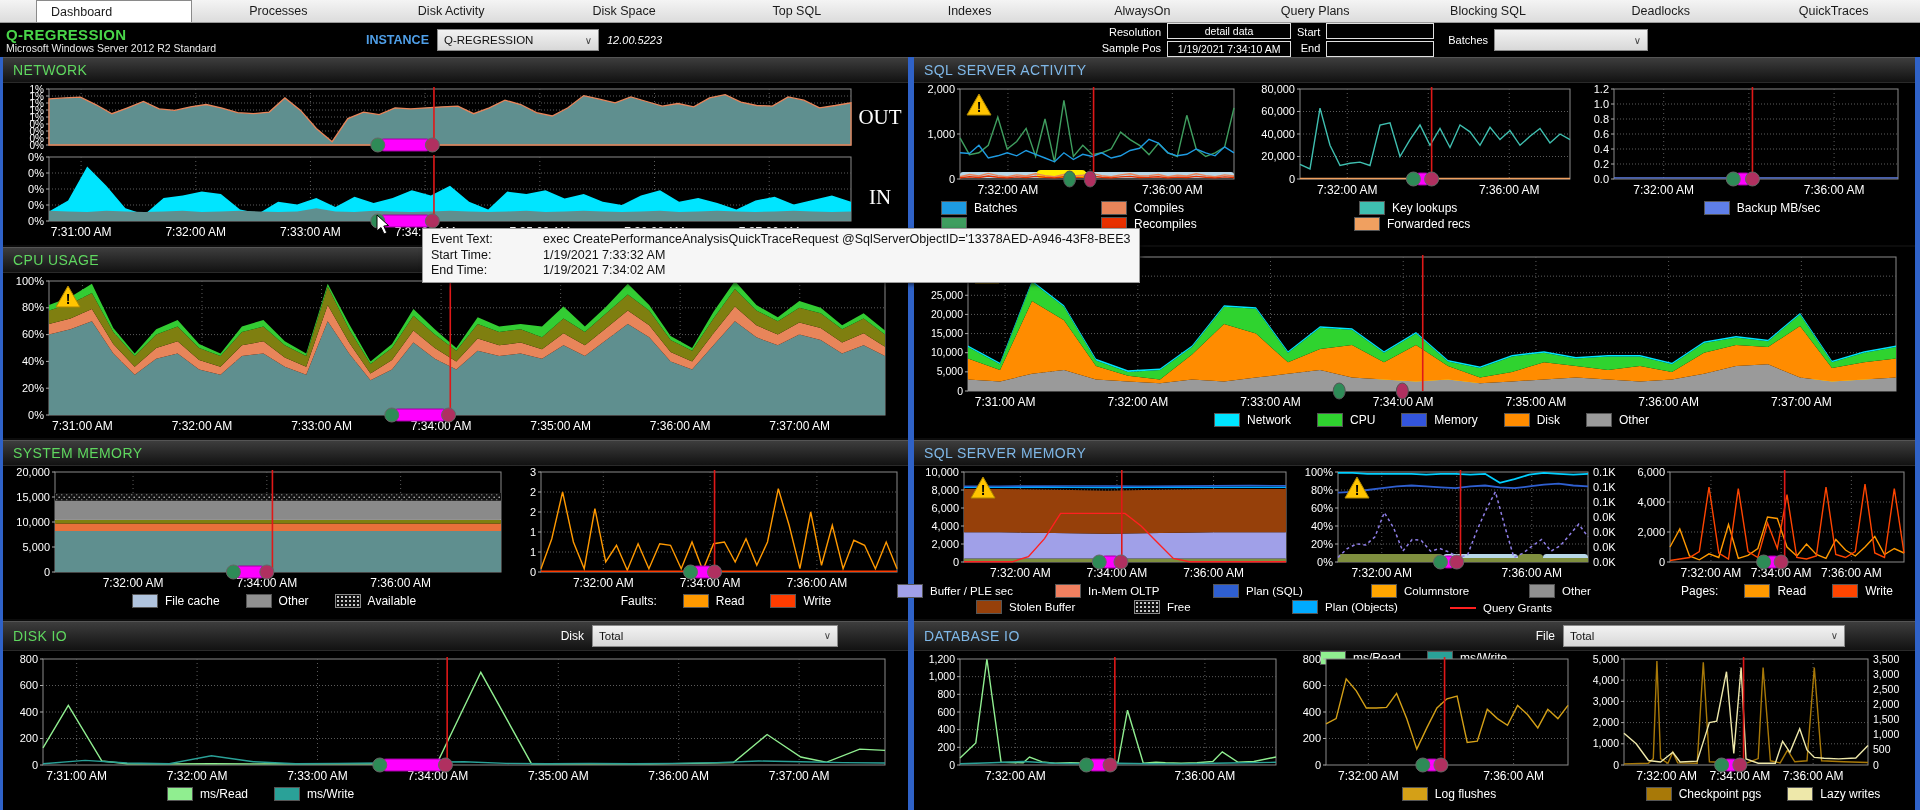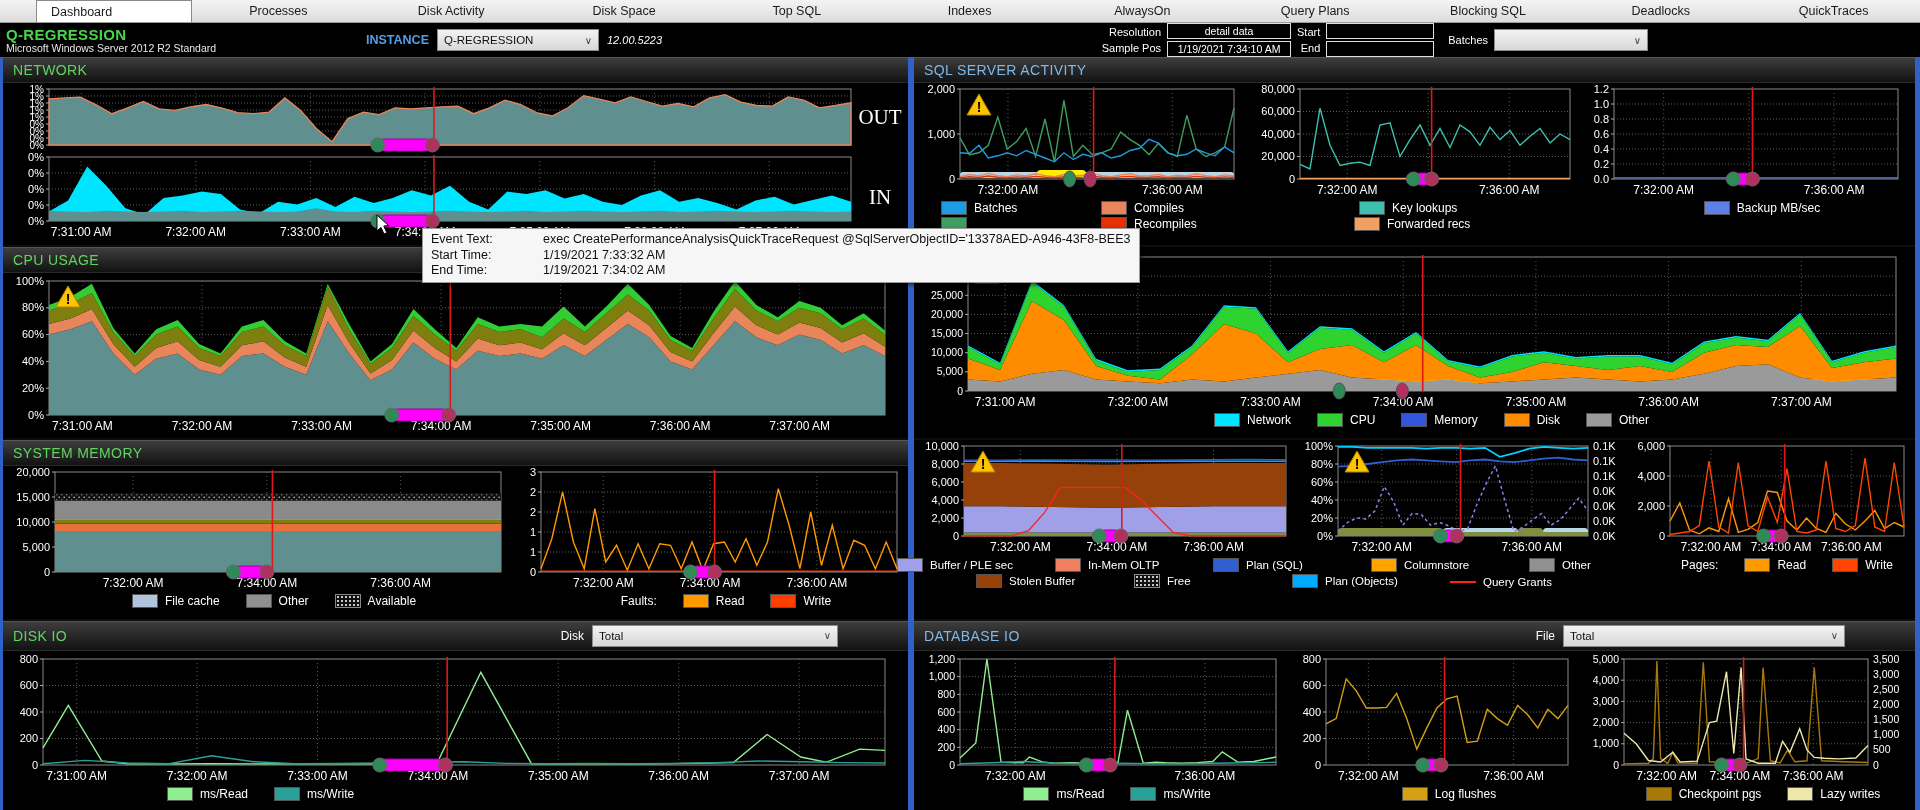--- a/index.html
+++ b/index.html
@@ -740,20 +740,23 @@
               </span>
               <span class="lg-item">
                 <span class="sw box" style="background: rgb(154, 154, 154);"></span>
                 <span class="lg-t">Other</span>
               </span>
             </div>
           </div>
       </div>
 
       <div class="sec" style="height:180px">
+        <div class="sec-h">
+            <span class="t blue">SQL SERVER MEMORY</span>
+          </div>
         <div style="display:flex">
           <div class="chart" style="width:380px;height:118px">
               <svg width="380" height="118">
                 <defs>
                   <pattern id="h11" width="5" height="5" patternUnits="userSpaceOnUse">
                     <rect width="5" height="5" fill="#101010"></rect>
                     <circle cx="1.2" cy="1.2" r="0.8" fill="#c8c8c8"></circle>
                     <circle cx="3.7" cy="3.7" r="0.8" fill="#777"></circle>
                   </pattern>
                 </defs>
@@ -953,21 +956,21 @@
           <span class="t blue">DATABASE IO</span>
           <div class="filter" style="margin-left:auto;margin-right:60px">
             <span class="flab">File</span>
             <div class="dd" style="width:268px">
               <span>Total</span>
               <span class="chev">∨</span>
             </div>
           </div>
         </div>
         <div style="display:flex">
-          <div style="display:flex;flex-direction:column;width:372px">
+          <div style="display:flex;flex-direction:row;width:372px">
             <div class="chart" style="width:372px;height:134px;margin-top:2px">
                 <svg width="372" height="134">
                   <defs>
                     <pattern id="h14" width="5" height="5" patternUnits="userSpaceOnUse">
                       <rect width="5" height="5" fill="#101010"></rect>
                       <circle cx="1.2" cy="1.2" r="0.8" fill="#c8c8c8"></circle>
                       <circle cx="3.7" cy="3.7" r="0.8" fill="#777"></circle>
                     </pattern>
                   </defs>
                   <rect x="46" y="6" width="316" height="106" fill="#000" stroke="#8a8a8a" stroke-width="1"></rect>

